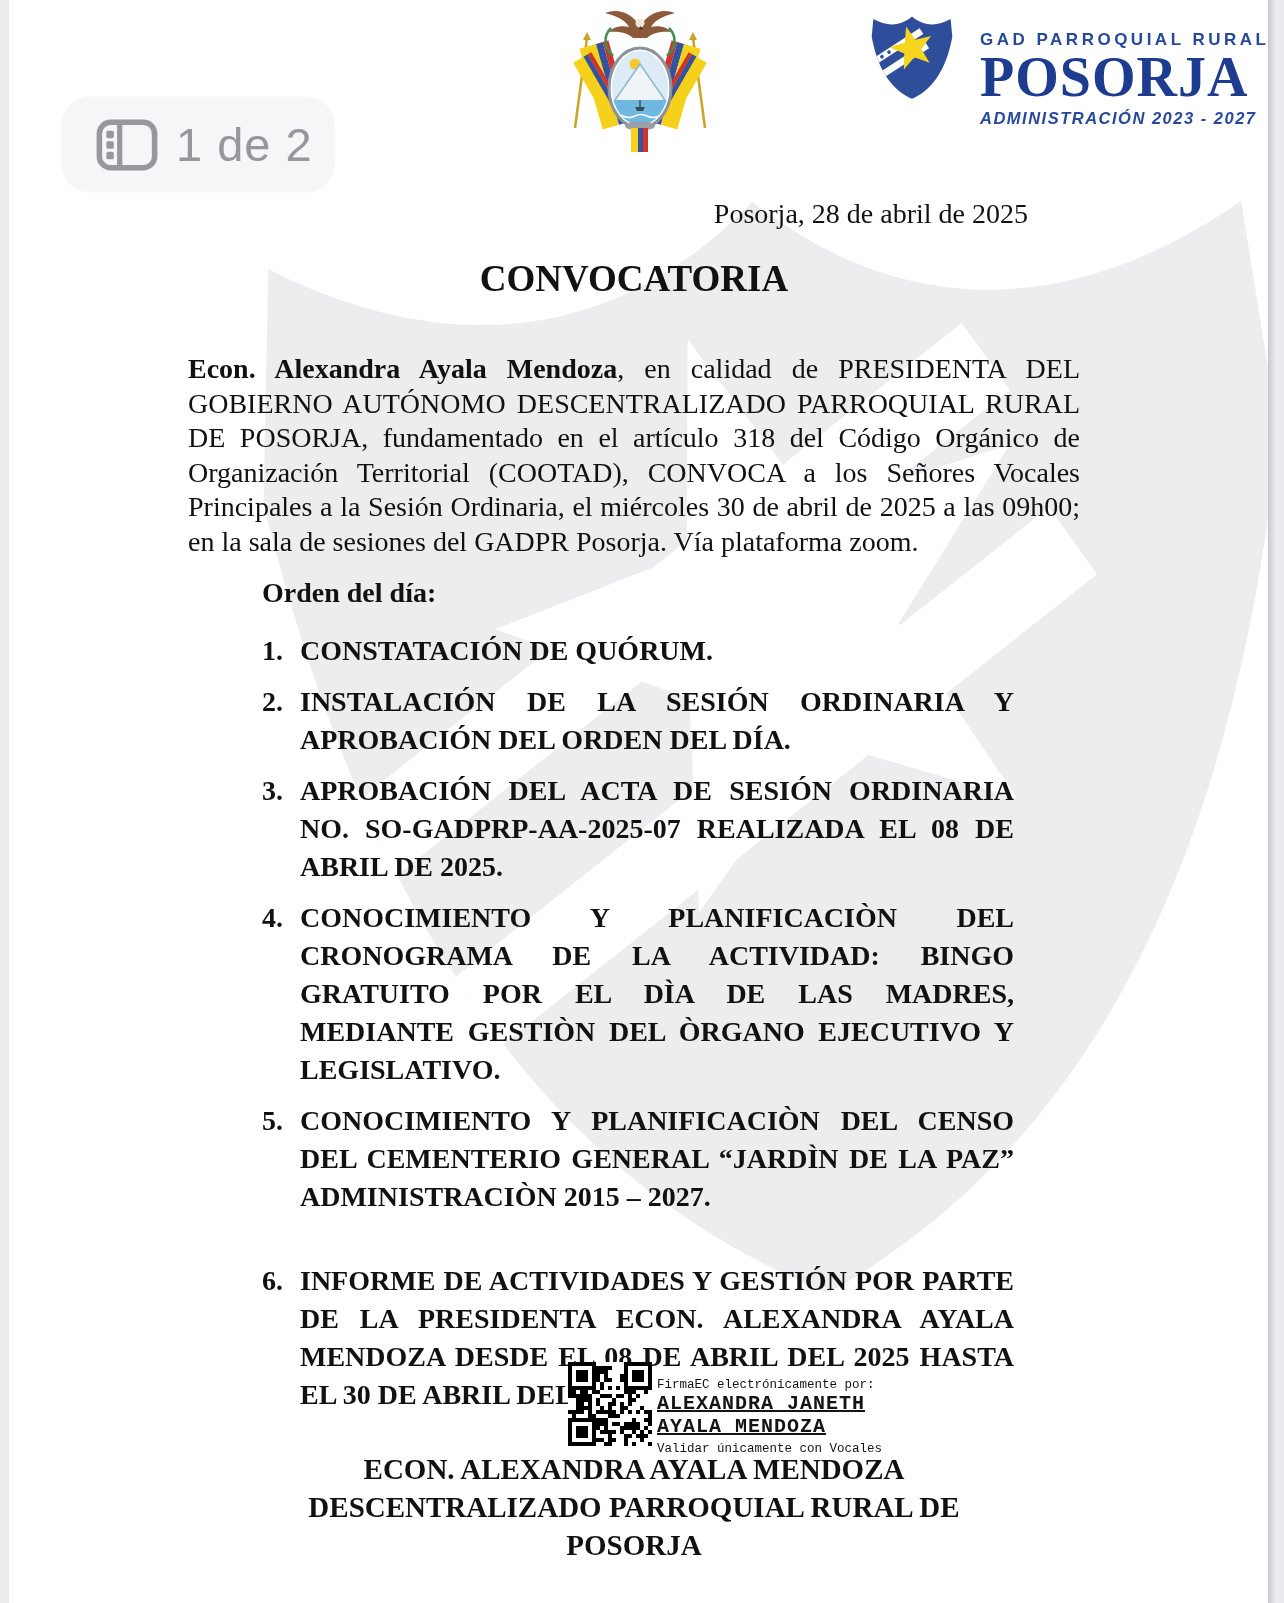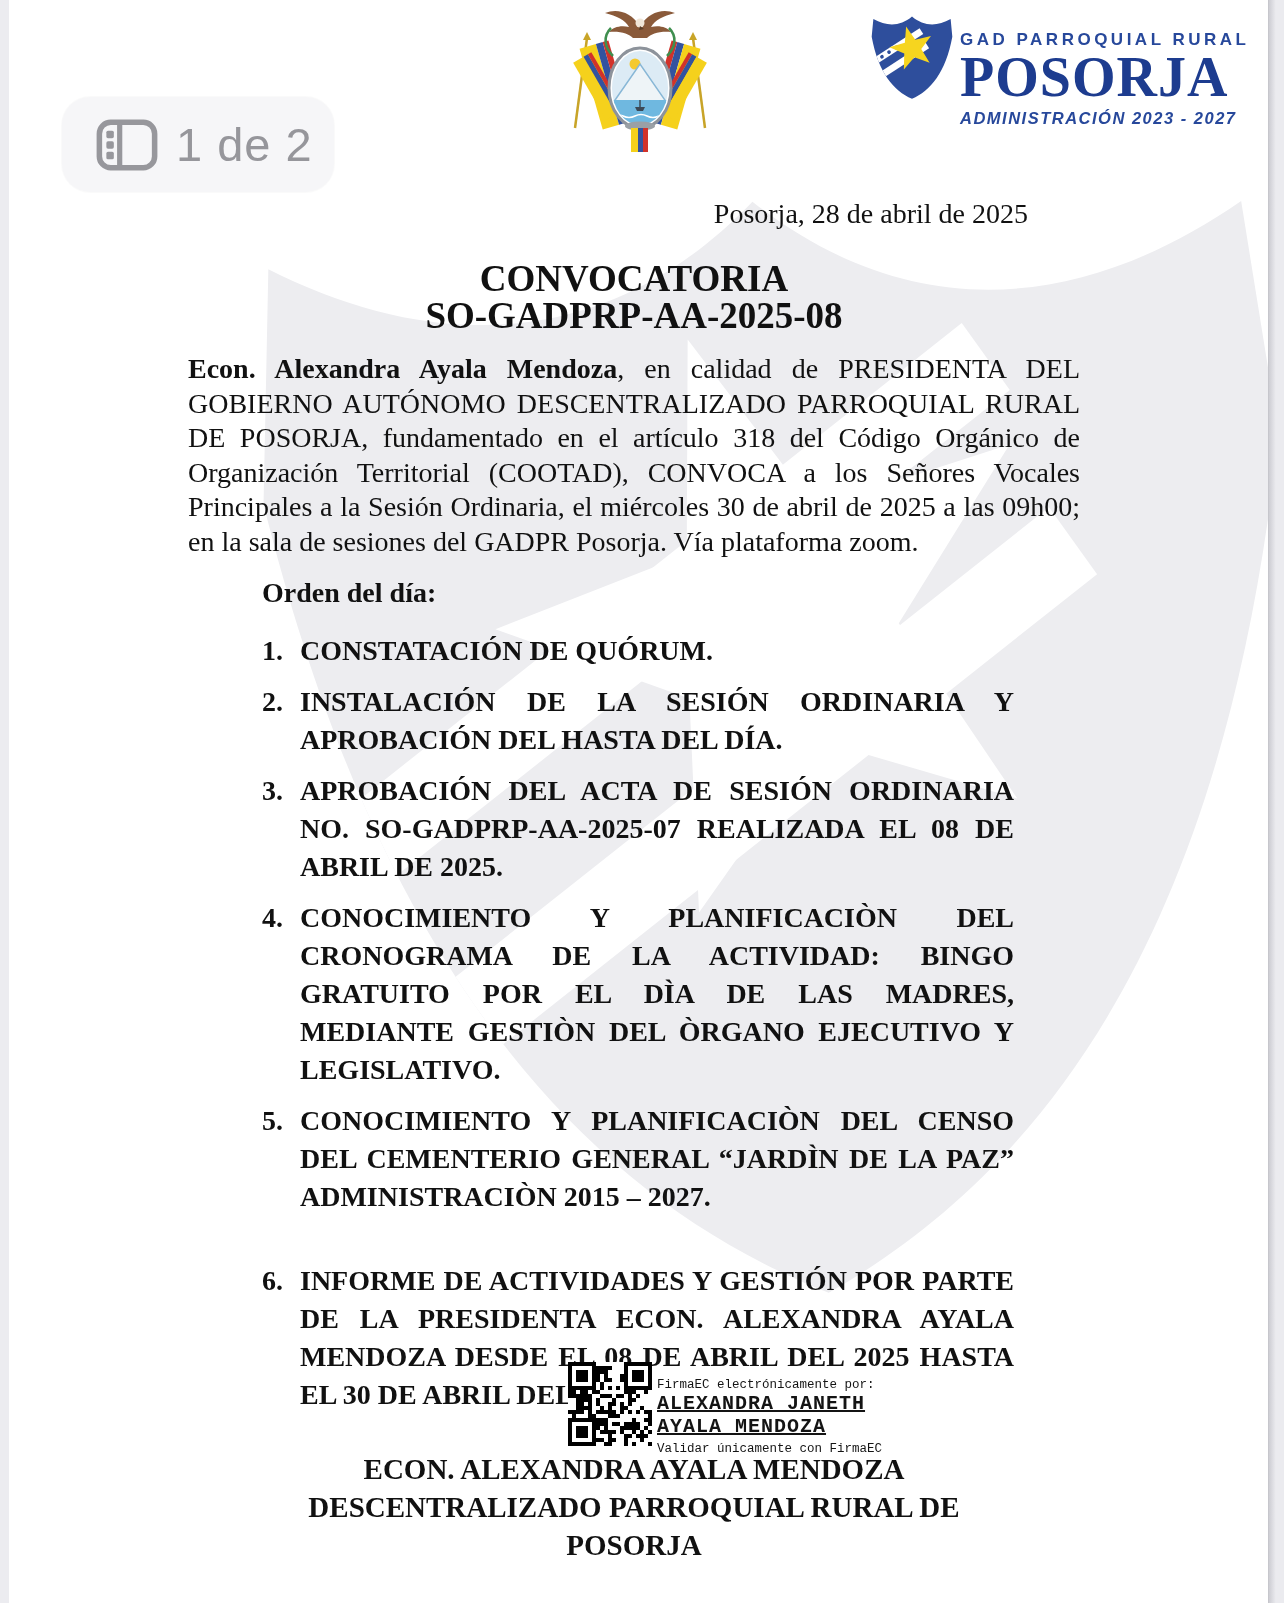--- a/index.html
+++ b/index.html
@@ -20,21 +20,21 @@
     position:absolute;left:62px;top:97px;width:272px;height:95px;border-radius:28px;
     background:#f6f6f8;box-shadow:0 0 0 1px rgba(0,0,0,0.02);
     display:flex;align-items:center;padding-left:34px;box-sizing:border-box;z-index:20;
     font-family:"Liberation Sans","DejaVu Sans",sans-serif;
   }
   .pill-label{font-size:47px;color:#96969b;margin-left:18px;letter-spacing:1px;}
 
   
   .crest{position:absolute;left:556px;top:4px;}
   .brand{position:absolute;left:861px;top:8px;display:flex;align-items:flex-start;}
-  .brand-col{margin-left:6px;font-family:"Liberation Sans","DejaVu Sans",sans-serif;}
+  .brand-col{margin-left:26px;font-family:"Liberation Sans","DejaVu Sans",sans-serif;}
   .brand-org{font-size:17px;font-weight:bold;letter-spacing:3.5px;color:#27489b;margin-top:22px;white-space:nowrap;}
   .brand-name{font-family:"Liberation Serif","DejaVu Serif",serif;font-size:56px;line-height:54px;font-weight:bold;color:#1d3c8f;letter-spacing:1px;}
   .brand-admin{font-size:16.5px;font-weight:bold;font-style:italic;letter-spacing:1.5px;color:#27489b;margin-top:5px;white-space:nowrap;}
 
   
   .date{position:absolute;left:179px;top:198px;width:840px;text-align:right;font-size:28px;}
   .title{position:absolute;left:179px;top:260px;width:892px;text-align:center;font-size:37px;font-weight:bold;line-height:37px;}
   .para{position:absolute;left:179px;top:352px;width:892px;font-size:28px;line-height:34.6px;text-align:justify;}
   .para .lead{font-weight:bold;}
   .agenda-head{position:absolute;left:253px;top:577px;font-size:28px;font-weight:bold;}
@@ -165,34 +165,33 @@
           <div class="brand-org">GAD PARROQUIAL RURAL</div>
           <div class="brand-name">POSORJA</div>
           <div class="brand-admin">ADMINISTRACIÓN 2023 - 2027</div>
         </div>
       </div>
 
       <div class="date">Posorja, 28 de abril de 2025</div>
 
       <div class="title">
         <div>CONVOCATORIA</div>
-        <div>SO-GADPRP-AA-2025-08</div>
       </div>
 
       <div class="para"><span class="lead">Econ. Alexandra Ayala Mendoza</span><span>, en calidad de PRESIDENTA DEL GOBIERNO AUTÓNOMO DESCENTRALIZADO PARROQUIAL RURAL DE POSORJA, fundamentado en el artículo 318 del Código Orgánico de Organización Territorial (COOTAD), CONVOCA a los Señores Vocales Principales a la Sesión Ordinaria, el miércoles 30 de abril de 2025 a las 09h00; en la sala de sesiones del GADPR Posorja. Vía plataforma zoom.</span></div>
 
       <div class="agenda-head">Orden del día:</div>
       <div class="agenda">
         <div class="item">
           <span class="num">1.</span>
           <span class="txt">CONSTATACIÓN DE QUÓRUM.</span>
         </div>
         <div class="item">
           <span class="num">2.</span>
-          <span class="txt">INSTALACIÓN DE LA SESIÓN ORDINARIA Y APROBACIÓN DEL HASTA DEL DÍA.</span>
+          <span class="txt">INSTALACIÓN DE LA SESIÓN ORDINARIA Y APROBACIÓN DEL ORDEN DEL DÍA.</span>
         </div>
         <div class="item">
           <span class="num">3.</span>
           <span class="txt">APROBACIÓN DEL ACTA DE SESIÓN ORDINARIA NO. SO-GADPRP-AA-2025-07 REALIZADA EL 08 DE ABRIL DE 2025.</span>
         </div>
         <div class="item">
           <span class="num">4.</span>
           <span class="txt">CONOCIMIENTO Y PLANIFICACIÒN DEL CRONOGRAMA DE LA ACTIVIDAD: BINGO GRATUITO POR EL DÌA DE LAS MADRES, MEDIANTE GESTIÒN DEL ÒRGANO EJECUTIVO Y LEGISLATIVO.</span>
         </div>
         <div class="item">
@@ -351,21 +350,21 @@
               <div style="position: absolute; left: 4px; top: 4px; width: 12px; height: 12px; background: rgb(0, 0, 0);"></div>
             </div>
             <div style="position: absolute; left: 0px; top: 56px; width: 28px; height: 28px; border: 4px solid rgb(0, 0, 0); box-sizing: border-box; background: rgb(255, 255, 255);">
               <div style="position: absolute; left: 4px; top: 4px; width: 12px; height: 12px; background: rgb(0, 0, 0);"></div>
             </div>
           </div>
         <div class="stamp-text">
           <div class="stamp-small">FirmaEC electrónicamente por:</div>
           <div class="stamp-name">ALEXANDRA JANETH</div>
           <div class="stamp-name">AYALA MENDOZA</div>
-          <div class="stamp-small bottom">Validar únicamente con FirmaEC</div>
+          <div class="stamp-small bottom">Validar únicamente con Vocales</div>
         </div>
       </div>
 
       <div class="signer">
         <div>ECON. ALEXANDRA AYALA MENDOZA</div>
         <div>DESCENTRALIZADO PARROQUIAL RURAL DE</div>
         <div>POSORJA</div>
       </div>
 
     </div>

